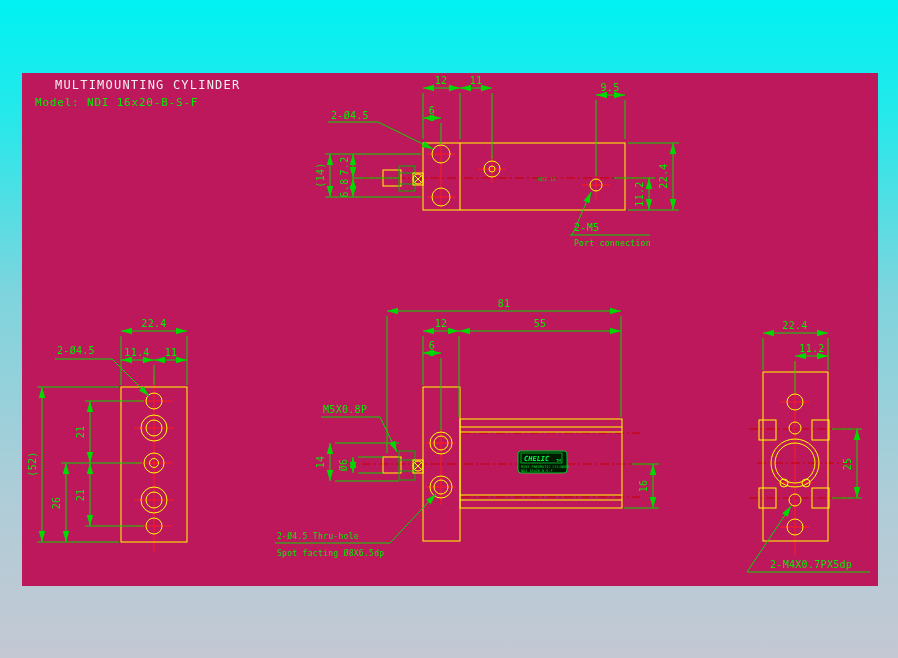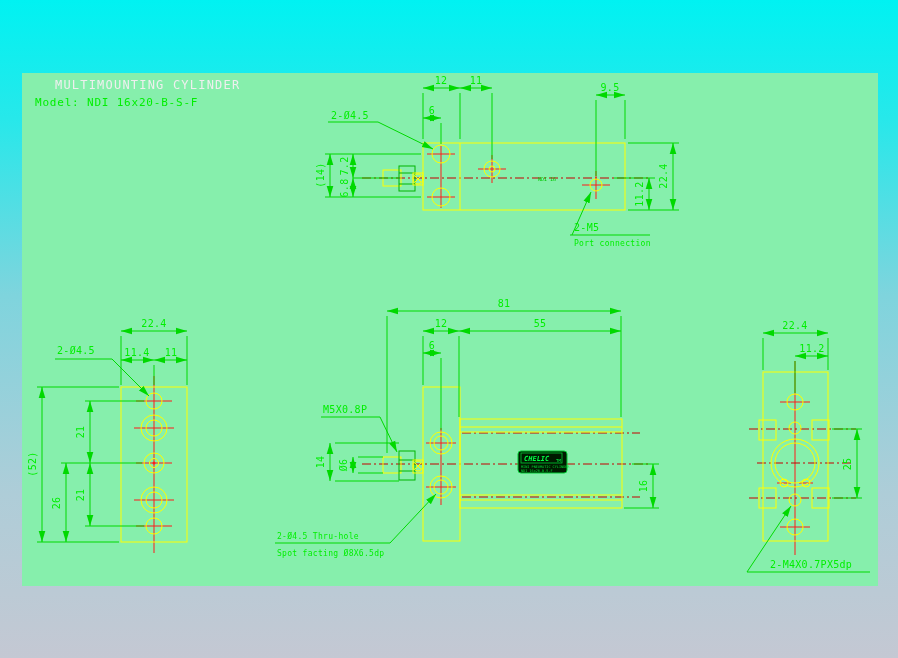--- a/index.html
+++ b/index.html
@@ -1,21 +1,21 @@
 <!DOCTYPE html>
 <html><head>
 <meta charset="utf-8">
 <style>
   html,body{margin:0;padding:0;}
   body{
     width:898px;height:658px;overflow:hidden;position:relative;
     background:linear-gradient(180deg,#00f2f2 0%,#27e8ea 18%,#7fd4dd 45%,#aecdd8 75%,#c4c8d3 100%);
     font-family:"DejaVu Sans Mono", monospace;
   }
-  .canvas{position:absolute;left:22px;top:73px;width:856px;height:513px;background:#86efac;}
+  .canvas{position:absolute;left:22px;top:73px;width:856px;height:513px;background:#be185d;}
   svg{display:block;}
   .yl{stroke:#ffff00;fill:none;stroke-width:1;}
   .gn{stroke:#00d900;fill:none;stroke-width:1;}
   .gnq{stroke:#00b400;fill:none;stroke-width:1;}
   .rd{stroke:#ff1a1a;fill:none;stroke-width:1;}
   .rdc{stroke:#c40000;fill:none;stroke-width:1;stroke-dasharray:9 3 2 3;}
   .dim{stroke:#00d900;fill:none;stroke-width:1;marker-start:url(#ar);marker-end:url(#ar);}
   .lead{stroke:#00d900;fill:none;stroke-width:1;marker-end:url(#ar);}
   text{fill:#00ef00;font-family:"DejaVu Sans Mono",monospace;font-size:10px;letter-spacing:.3px;}
   text.ttl{fill:#efefef;font-size:12px;letter-spacing:1.2px;}

